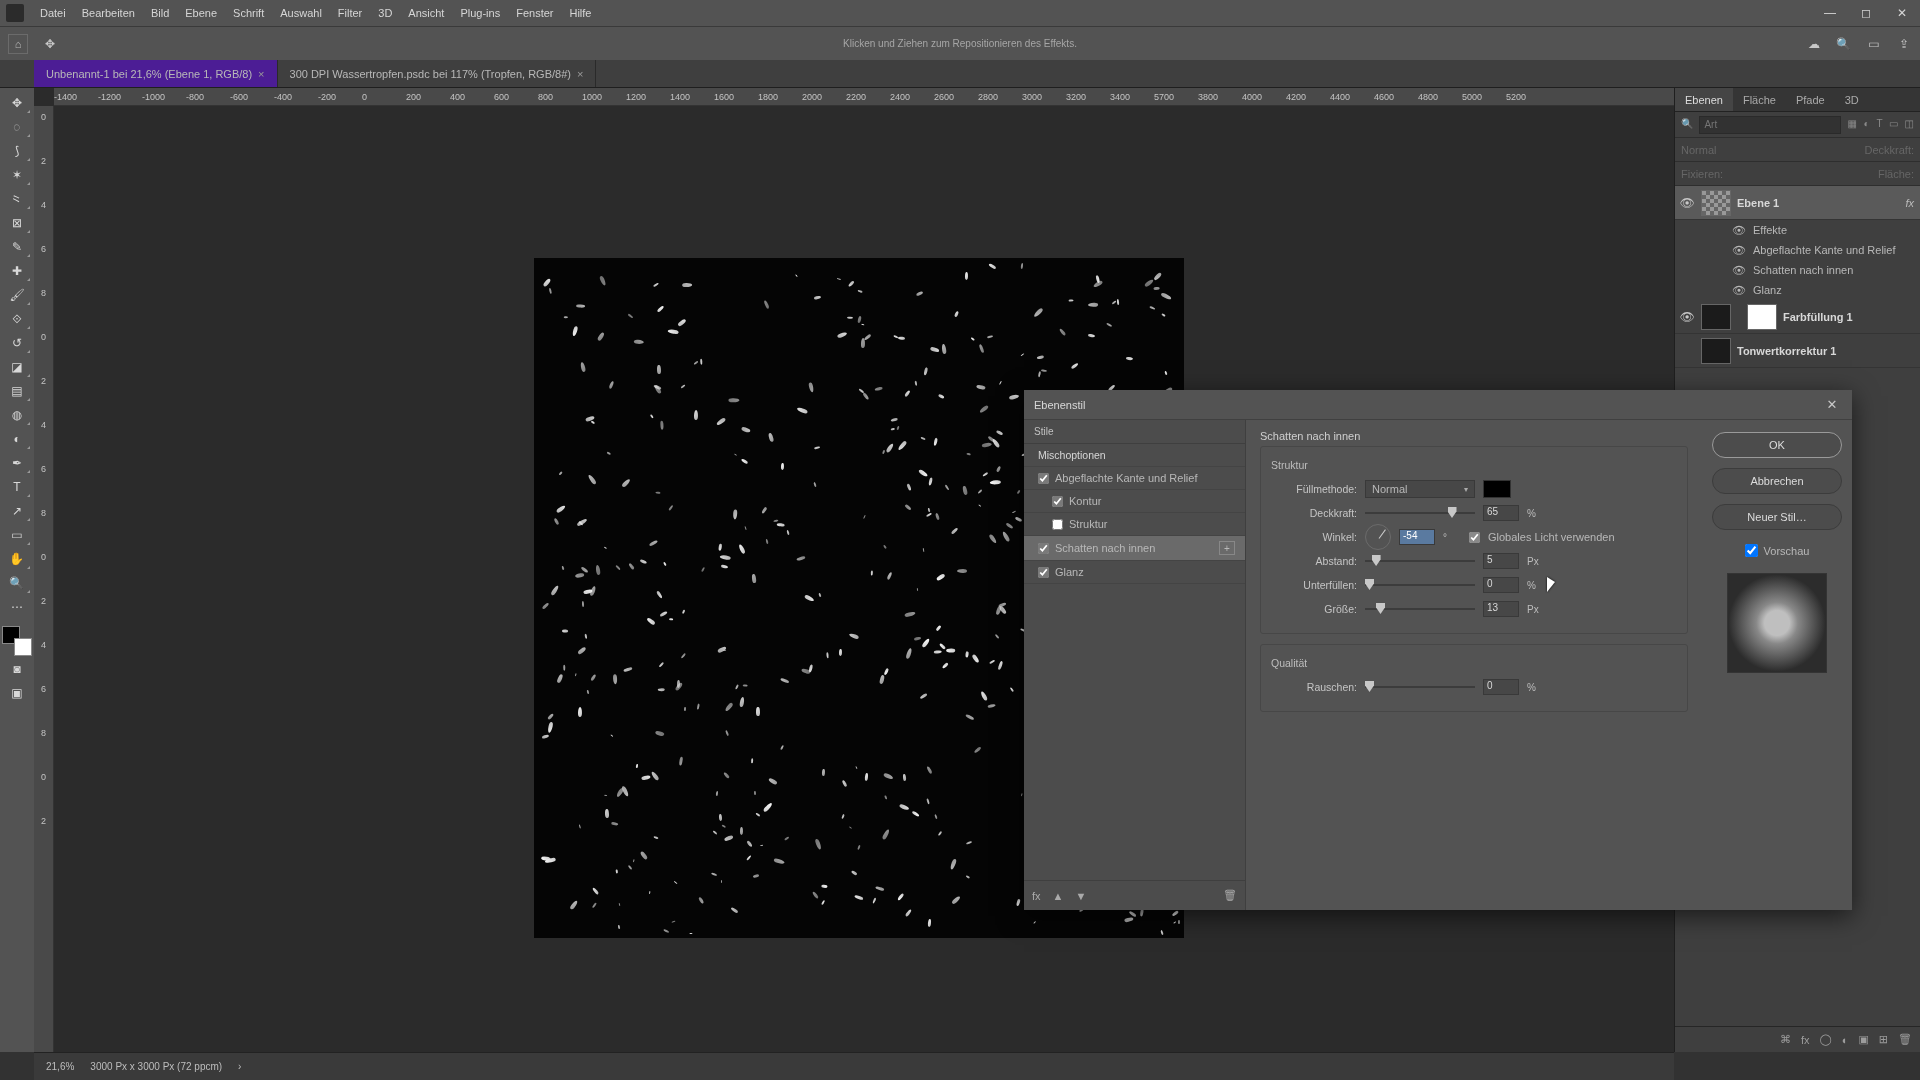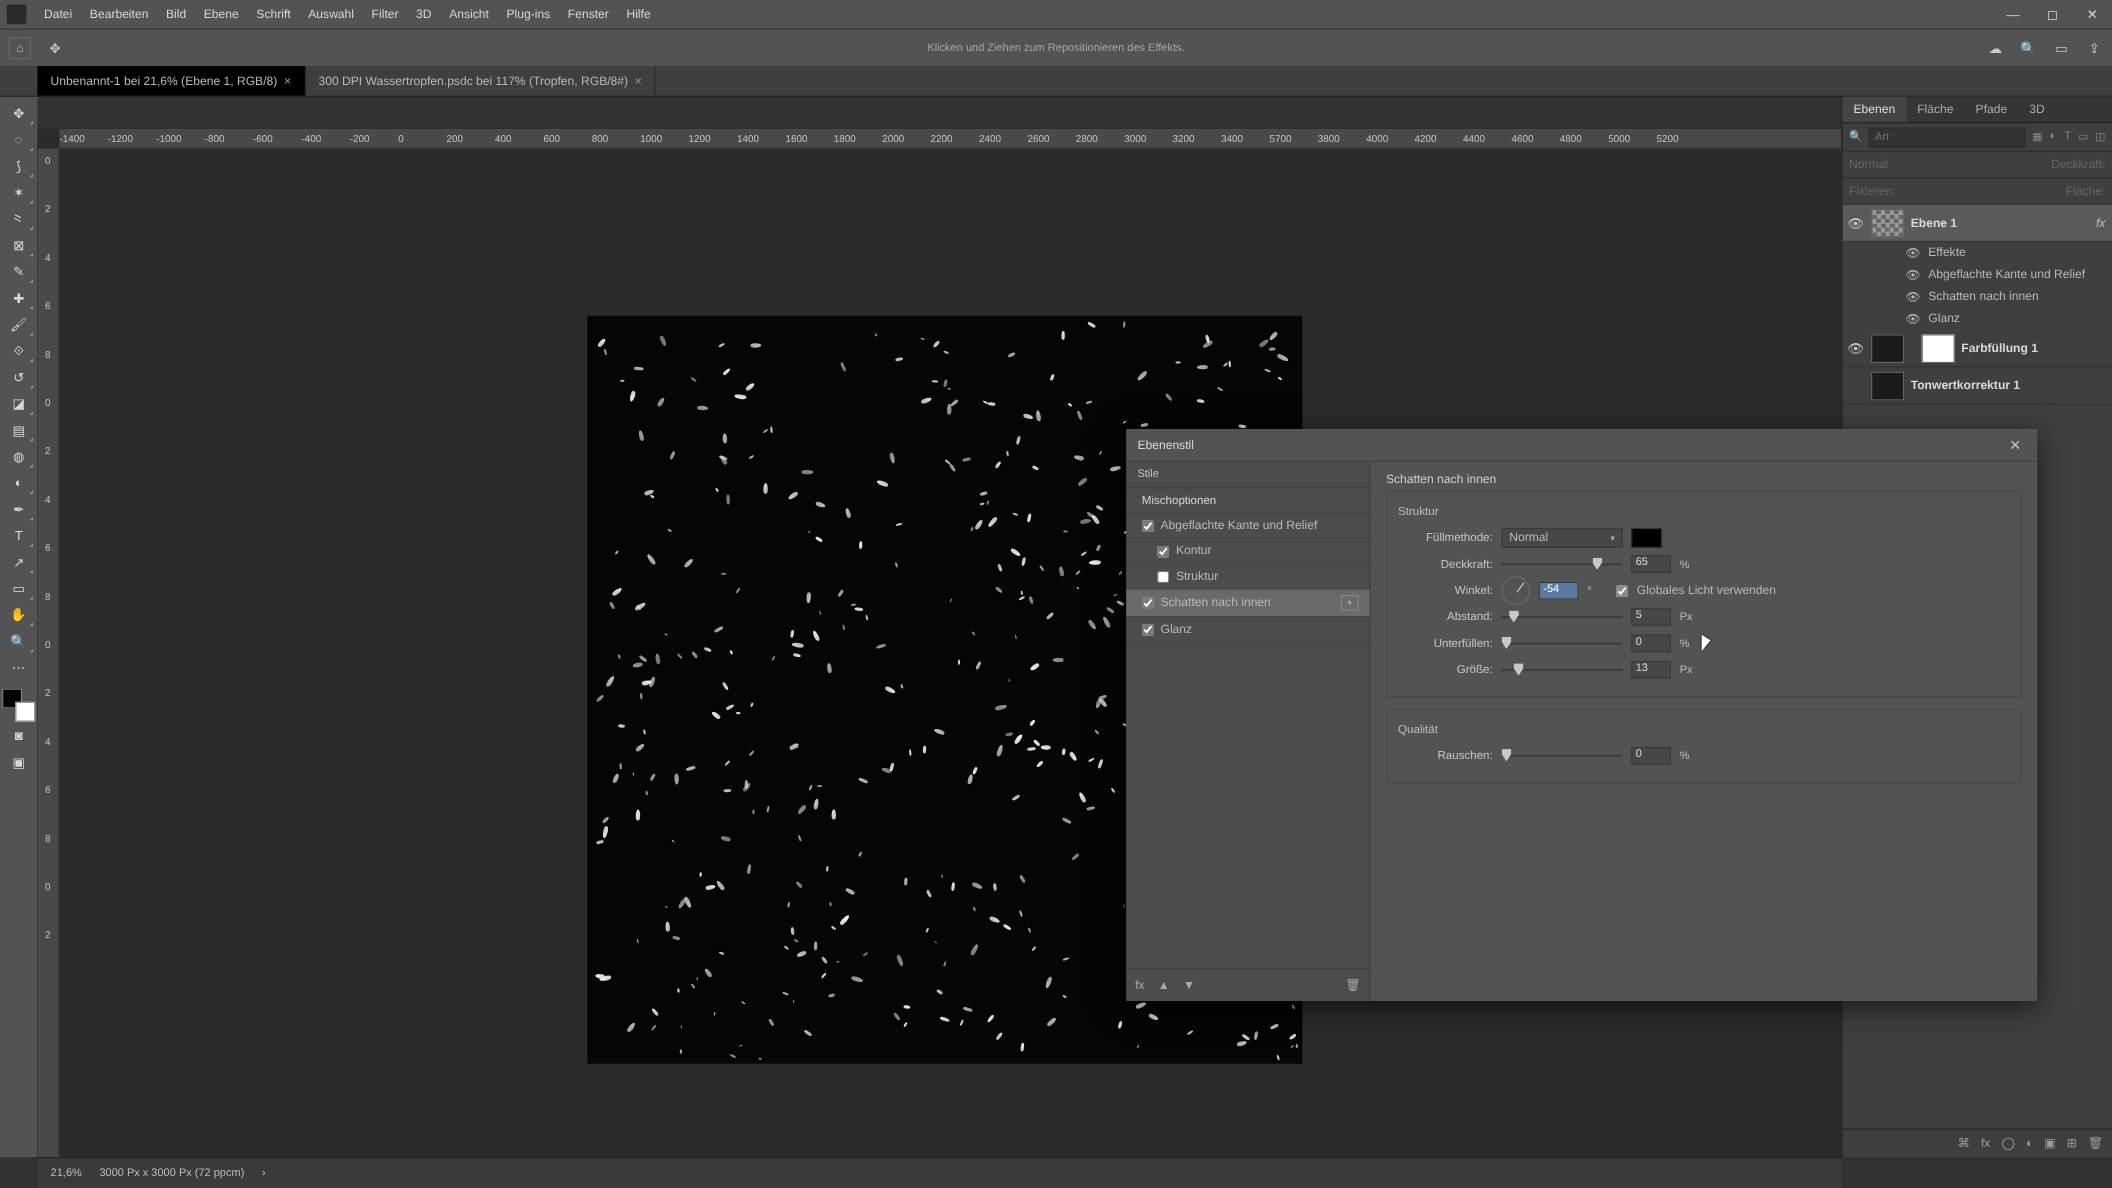--- a/index.html
+++ b/index.html
@@ -15,37 +15,37 @@
 
 .optbar { height: 34px; background: #535353; border-top: 1px solid #3a3a3a; display: flex; align-items: center; padding: 0 8px; position: relative; }
 .optbar .hint { position: absolute; left: 50%; transform: translateX(-50%); color: #a6a6a6; font-size: 10px; }
 .optbar .home { width: 20px; height: 20px; border: 1px solid #6b6b6b; display:flex; align-items:center; justify-content:center; margin-right: 14px; }
 .optbar .right-icons { margin-left: auto; display:flex; gap: 14px; }
 .mini-icon { width: 16px; height: 16px; display:flex; align-items:center; justify-content:center; color:#c8c8c8; font-size:12px; }
 
 
 .doctabs { height: 28px; background: #3f3f3f; border-bottom: 1px solid #1f1f1f; display: flex; align-items: stretch; padding-left: 34px; }
 .doctab { display:flex; align-items:center; padding: 0 12px; border-right: 1px solid #2a2a2a; color: #cfcfcf; font-size: 11px; gap:6px;}
-.doctab.active { background: #000000; }
+.doctab.active { background: #4c1d95; }
 .doctab .x { color:#999; }
 
 
 .main { position: absolute; top: 88px; bottom: 28px; left:0; right:0; display:flex; }
 
 
 .toolbox { width: 34px; background: #535353; display:flex; flex-direction:column; align-items:center; padding-top:4px; gap:2px;}
 .tool { width: 28px; height: 22px; display:flex; align-items:center; justify-content:center; color:#d8d8d8; font-size:12px; position:relative;}
 .tool::after { content:""; position:absolute; right:1px; bottom:1px; width:0; height:0; border-left:3px solid transparent; border-bottom:3px solid #999; }
 .tool.noflag::after { display:none; }
 .swatches { width:30px; height:30px; position:relative; margin-top:6px;}
 .swatches .fg { position:absolute; top:0; left:0; width:18px; height:18px; background:#000; border:1px solid #888;}
 .swatches .bg { position:absolute; bottom:0; right:0; width:18px; height:18px; background:#fff; border:1px solid #888;}
 
 
-.canvaswrap { flex:1; background:#2b2b2b; position:relative; overflow:hidden;margin-top:29px; }
+.canvaswrap { flex:1; background:#2b2b2b; position:relative; overflow:hidden; }
 .ruler-h { position:absolute; left:20px; right:0; top:0; height:18px; background:#494949; display:flex; align-items:center; overflow:hidden; border-bottom:1px solid #333; z-index:2;}
 .ruler-h span { flex:0 0 44px; font-size:9px; color:#c4c4c4; text-align:left; }
 .ruler-v { position:absolute; top:18px; bottom:0; left:0; width:20px; background:#494949; display:flex; flex-direction:column; align-items:center; padding-top:6px; border-right:1px solid #333; z-index:2;}
 .ruler-v span { font-size:9px; color:#c4c4c4; height:44px; }
 .artboard { position:absolute; left:500px; top:170px; width:650px; height:680px; background:#050505; overflow:hidden; }
 .speckle { position:absolute; width:3px; height:6px; background:linear-gradient(135deg,#fff,#ccc); border-radius:50% 50% 50% 50% / 60% 60% 40% 40%; transform:rotate(var(--r)); opacity:.85; }
 
 
 .rightcol { width: 246px; background:#3f3f3f; display:flex; flex-direction:column; border-left:1px solid #1f1f1f;}
 .paneltabs { height:24px; background:#353535; display:flex; align-items:center; border-bottom:1px solid #222;}
@@ -861,16 +861,26 @@
           <label>Rauschen:</label>
           <div class="slider">
               <div class="thumb" style="left:0%"></div>
             </div>
           <div class="num">0</div>
           <span class="unit">%</span>
         </div>
       </div>
     </div>
 
+    <div class="dlg-right">
+      <button class="primary">OK</button>
+      <button>Abbrechen</button>
+      <button>Neuer Stil…</button>
+      <div class="chkrow">
+        <input type="checkbox" class="chk" checked="" style="">
+        <span>Vorschau</span>
+      </div>
+      <div class="preview"></div>
+    </div>
   </div>
 </div>
 
 <div class="cursor-ptr" style="left:1547px; top:577px;"></div>
 
 </body></html>

